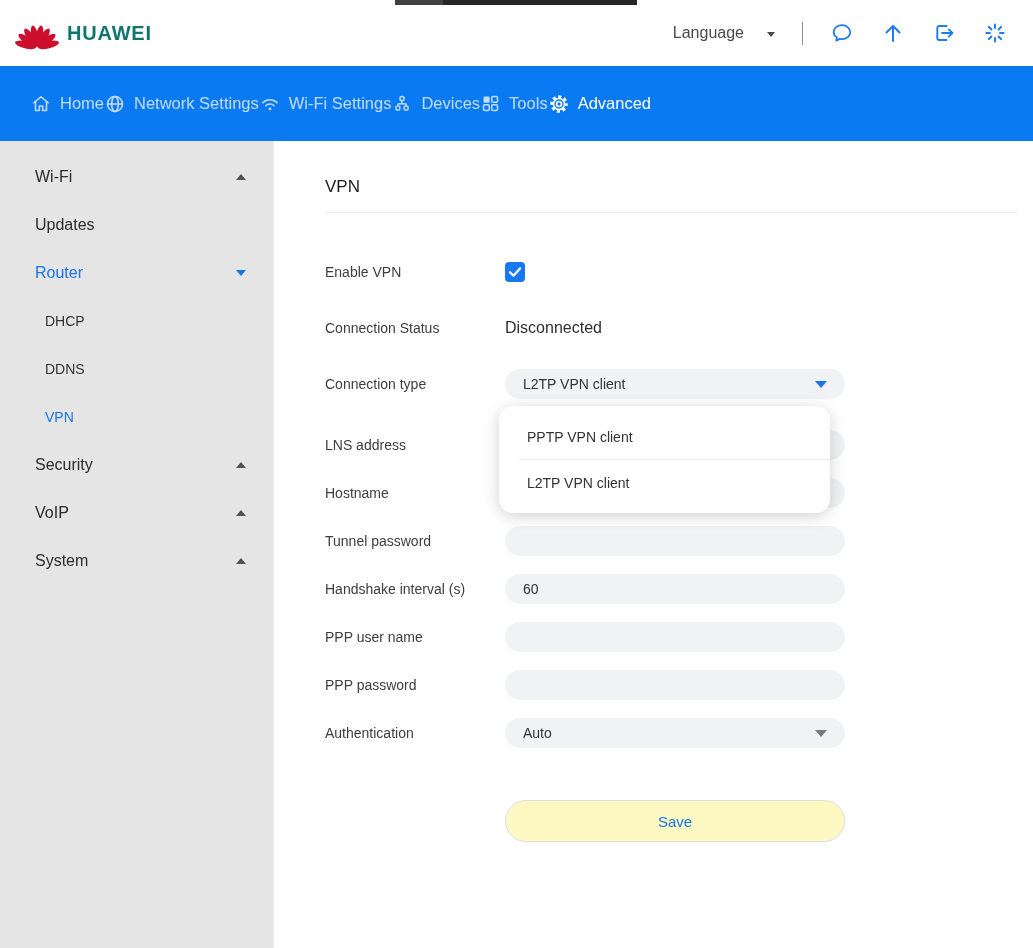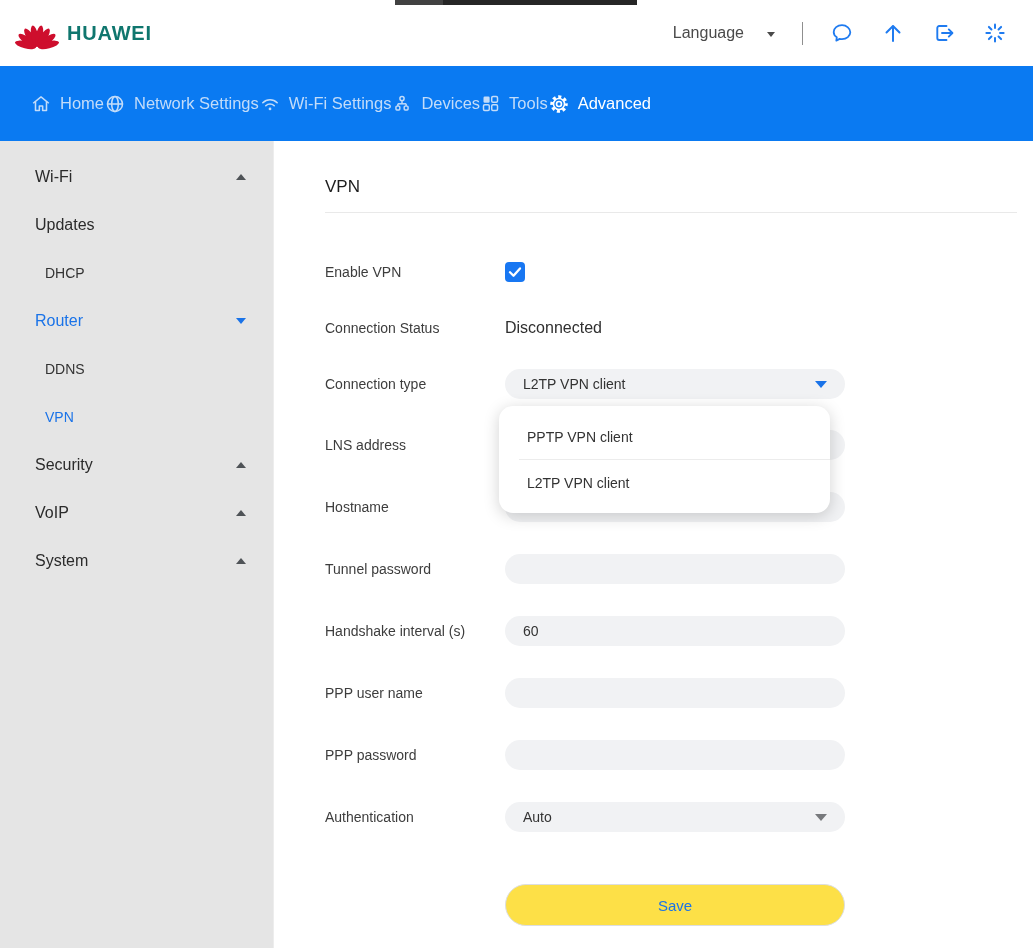--- a/index.html
+++ b/index.html
@@ -38,21 +38,21 @@
   .tri-up { width:0; height:0; border-left:5px solid transparent; border-right:5px solid transparent;
     border-bottom:6px solid #4f5357; }
   .tri-dn { width:0; height:0; border-left:5px solid transparent; border-right:5px solid transparent;
     border-top:6px solid #1a73e8; }
 
   .main { flex:1; padding:36px 16px 0 51px; background:#fff; }
   .page-title { font-size:17px; color:#1c1c1c; margin-bottom:15px; }
   .title-divider { border:none; border-top:1px solid #e9e9e9; margin:0 0 44px 0; }
 
   
-  .form-row { display:flex; align-items:center; min-height:30px; margin-bottom:32px; }
+  .form-row { display:flex; align-items:center; min-height:30px; margin-bottom:18px; }
   .form-row.gap-sm { margin-bottom:26px; }
   .f-label { width:180px; flex:none; font-size:14px; color:#3d3d3d; }
   .f-value { font-size:16px; color:#2f2f2f; }
   .control { width:340px; position:relative; }
 
   .checkbox { width:20px; height:20px; border-radius:4px; background:#1877f2;
     display:flex; align-items:center; justify-content:center; cursor:pointer; }
 
   .pill-input { width:100%; height:30px; border:none; border-radius:15px; background:#f1f2f4;
     padding:0 18px; font-family:"Liberation Sans",sans-serif; font-size:14px; color:#333; outline:none; }
@@ -64,21 +64,21 @@
   .caret-gray { width:0; height:0; border-left:6px solid transparent; border-right:6px solid transparent;
     border-top:7px solid #77797c; }
 
   .dropdown-panel { position:absolute; left:-6px; top:37px; width:331px; background:#fff;
     border-radius:14px; box-shadow:0 3px 16px rgba(0,0,0,.18); padding:8px 0; z-index:30; }
   .dropdown-item { height:45px; display:flex; align-items:center; padding-left:28px;
     font-size:14px; color:#333; cursor:pointer; }
   .dropdown-sep { border-top:1px solid #ececec; margin-left:20px; }
 
   .save-btn { width:340px; height:42px; margin:52px 0 0 180px; border-radius:21px;
-    border:1px solid #dcdee0; background:#fde047; color:#1a73e8; font-size:15px;
+    border:1px solid #dcdee0; background:#fef9c3; color:#1a73e8; font-size:15px;
     display:flex; align-items:center; justify-content:center; cursor:pointer; }
 </style>
 </head>
 <body>
 
 <div class="top-artifact"></div>
 
 <div class="header">
   <div class="brand">
     <svg width="46" height="33" viewBox="0 0 58 40">
@@ -193,26 +193,26 @@
 <div class="content">
 
   <div class="sidebar">
     <div class="side-item">
       <span>Wi-Fi</span>
       <span class="tri-up"></span>
     </div>
     <div class="side-item">
       <span>Updates</span>
     </div>
-    <div class="side-item lvl2">
-      <span>DHCP</span>
-    </div>
     <div class="side-item blue">
       <span>Router</span>
       <span class="tri-dn"></span>
+    </div>
+    <div class="side-item lvl2">
+      <span>DHCP</span>
     </div>
     <div class="side-item lvl2">
       <span>DDNS</span>
     </div>
     <div class="side-item lvl2 blue">
       <span>VPN</span>
     </div>
     <div class="side-item">
       <span>Security</span>
       <span class="tri-up"></span>

